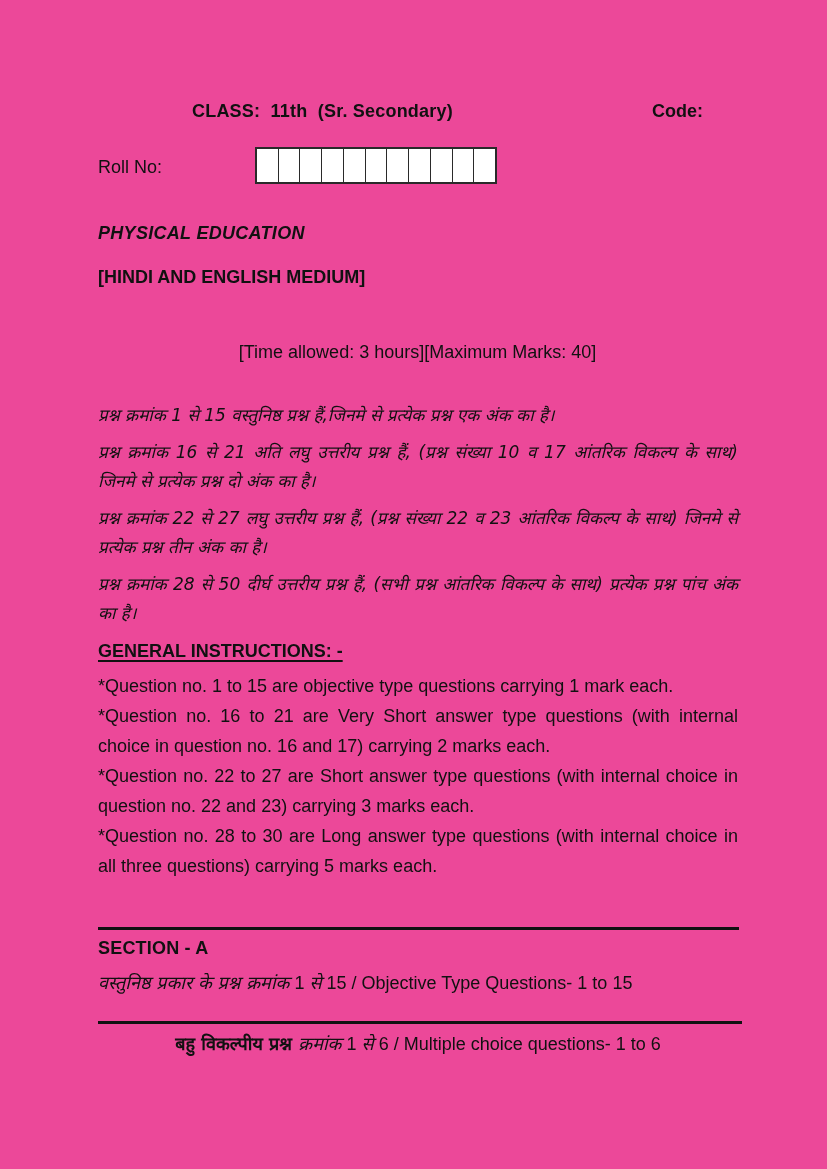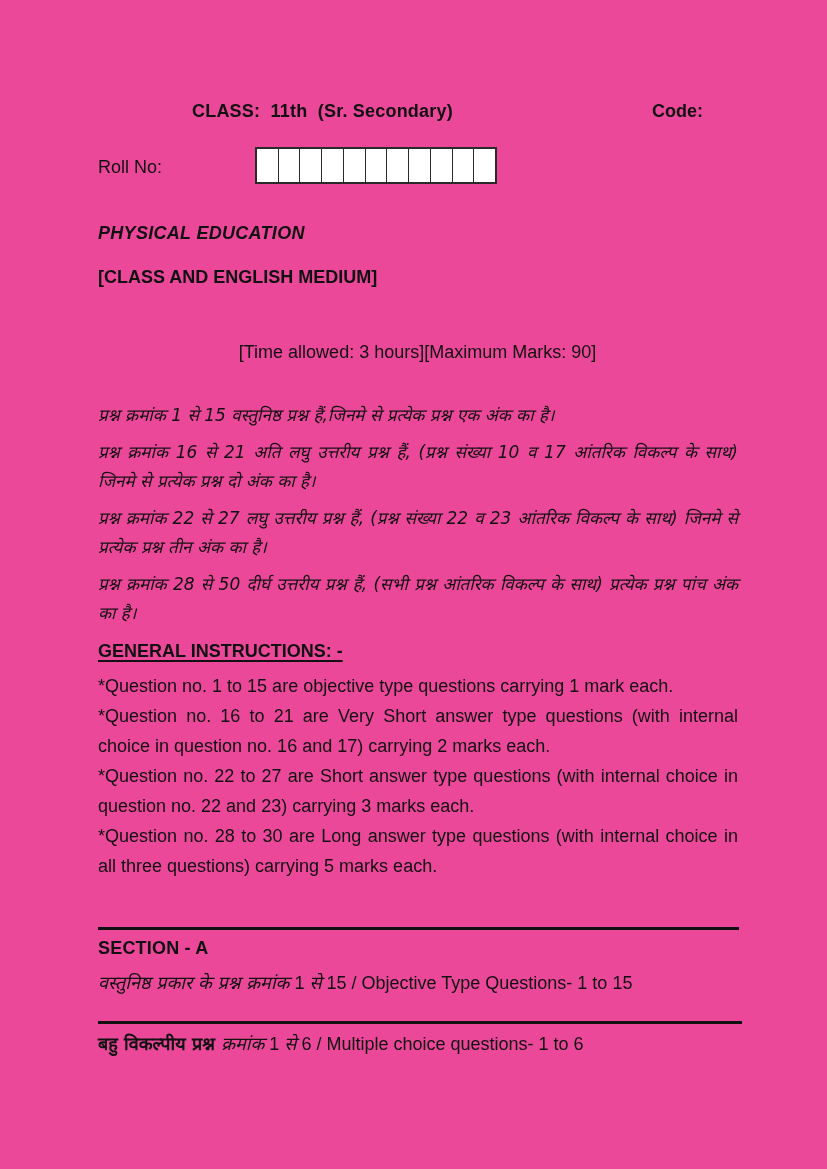--- a/index.html
+++ b/index.html
@@ -152,21 +152,21 @@
     top: 1021px;
     width: 644px;
     border-top: 3px solid #111111;
   }
   .mcq-line {
     position: absolute;
     left: 98px;
     top: 1031px;
     width: 640px;
     font-size: 18px;
-    text-align: left;
+    text-align: center;
   }
   
   .dev { font-family: "DejaVu Sans", sans-serif; }
   .ital { font-style: italic; }
   .bold { font-weight: bold; }
 </style>
 </head>
 <body>
 
 <div class="page">
@@ -183,25 +183,25 @@
       <span class="roll-cell"></span>
       <span class="roll-cell"></span>
       <span class="roll-cell"></span>
       <span class="roll-cell"></span>
       <span class="roll-cell"></span>
       <span class="roll-cell"></span>
       <span class="roll-cell"></span>
     </div>
 
   <div class="subject-title">PHYSICAL EDUCATION</div>
-  <div class="medium-title">[CLASS AND ENGLISH MEDIUM]</div>
+  <div class="medium-title">[HINDI AND ENGLISH MEDIUM]</div>
 
   <div class="meta-row">
     <span>[Time allowed: 3 hours]</span>
-    <span>[Maximum Marks: 90]</span>
+    <span>[Maximum Marks: 40]</span>
   </div>
 
   <div class="hindi-block">
     <p class="hindi-para">प्रश्न क्रमांक 1 से 15 वस्तुनिष्ठ प्रश्न हैं,जिनमे से प्रत्येक प्रश्न एक अंक का है।</p>
     <p class="hindi-para">प्रश्न क्रमांक 16 से 21 अति लघु उत्तरीय प्रश्न हैं, (प्रश्न संख्या 10 व 17 आंतरिक विकल्प के साथ) जिनमे से प्रत्येक प्रश्न दो अंक का है।</p>
     <p class="hindi-para">प्रश्न क्रमांक 22 से 27 लघु उत्तरीय प्रश्न हैं, (प्रश्न संख्या 22 व 23 आंतरिक विकल्प के साथ) जिनमे से प्रत्येक प्रश्न तीन अंक का है।</p>
     <p class="hindi-para">प्रश्न क्रमांक 28 से 50 दीर्घ उत्तरीय प्रश्न हैं, (सभी प्रश्न आंतरिक विकल्प के साथ) प्रत्येक प्रश्न पांच अंक का है।</p>
   </div>
 
   <div class="gen-heading">GENERAL INSTRUCTIONS: -</div>

